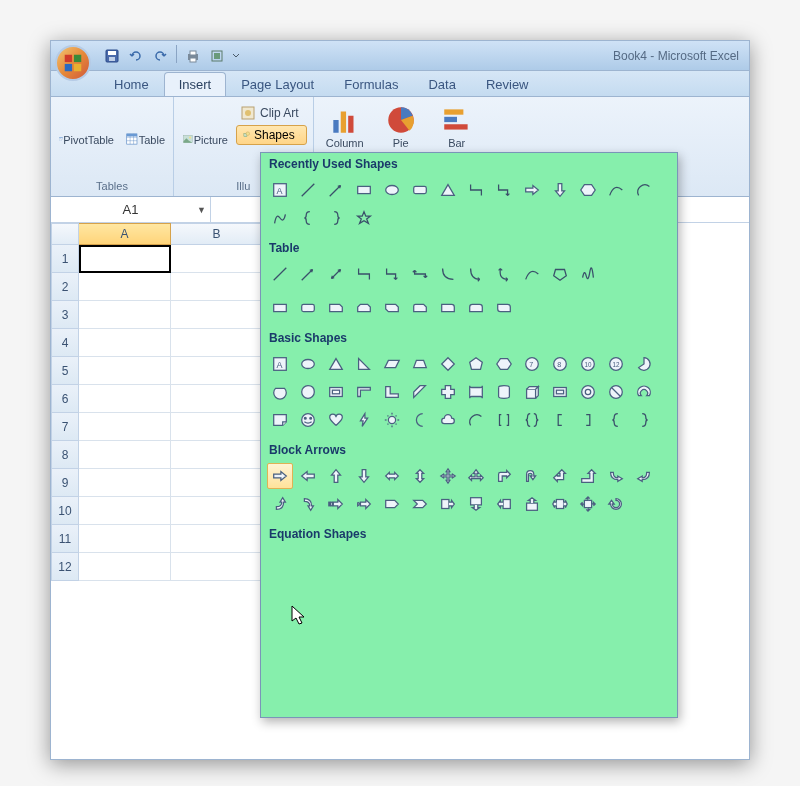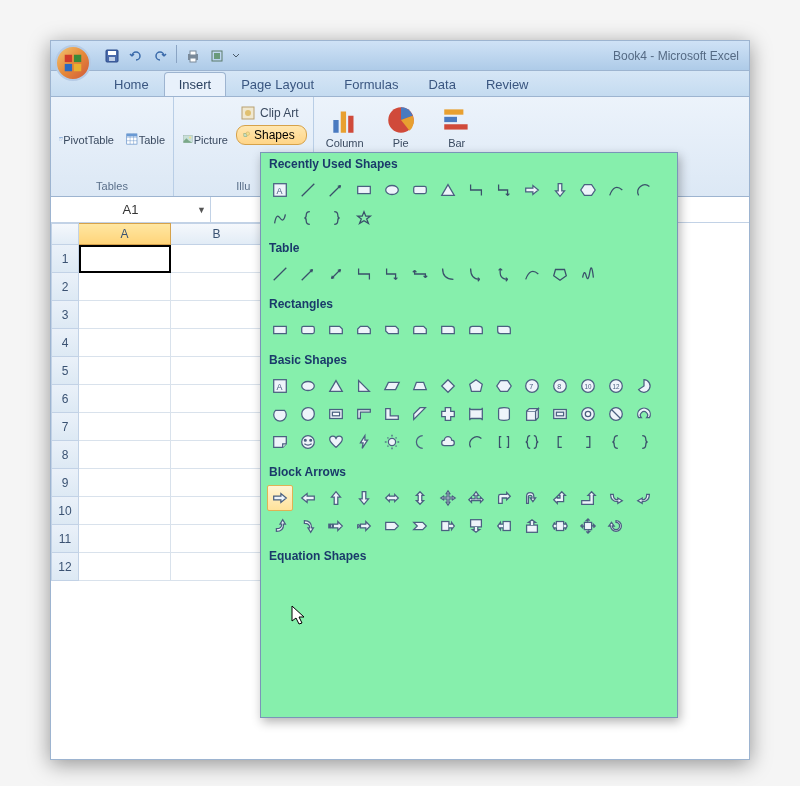--- a/index.html
+++ b/index.html
@@ -103,21 +103,21 @@
 .rbtn-med {
   display: flex; align-items: center; gap: 4px;
   font-size: 12px; color: #3a4a60;
   padding: 2px 4px; cursor: pointer;
 }
 .rbtn-med .ricon-s { width: 16px; height: 16px; }
 .shapes-btn {
   display: flex; align-items: center; gap: 4px;
   background: linear-gradient(180deg, #ffe7b0 0%, #ffd588 100%);
   border: 1px solid #d6a24a;
-  border-radius: 9px;
+  border-radius: 3px;
   padding: 2px 6px;
   font-size: 12px;
   cursor: pointer;
 }
 .chart-col {
   display: flex; flex-direction: column; align-items: center;
   width: 50px; font-size: 11px; color: #3a4a60; padding: 2px;
   cursor: pointer;
 }
 
@@ -630,21 +630,20 @@
           <path d="M5 5 L15 5 L17 12 L10 17 L3 12 Z"></path>
         </svg>
       </div>
     <div class="shape shape-line">
         <svg viewBox="0 0 20 20">
           <path d="M4 14 Q6 4 8 12 T12 8 T16 14"></path>
         </svg>
       </div>
   </div>
 
-  <div class="g-head">Rectangles</div>
   <div class="g-row">
     <div class="shape shape-fill">
         <svg viewBox="0 0 20 20">
           <rect x="3" y="6" width="14" height="8"></rect>
         </svg>
       </div>
     <div class="shape shape-fill">
         <svg viewBox="0 0 20 20">
           <rect x="3" y="6" width="14" height="8" rx="2"></rect>
         </svg>

